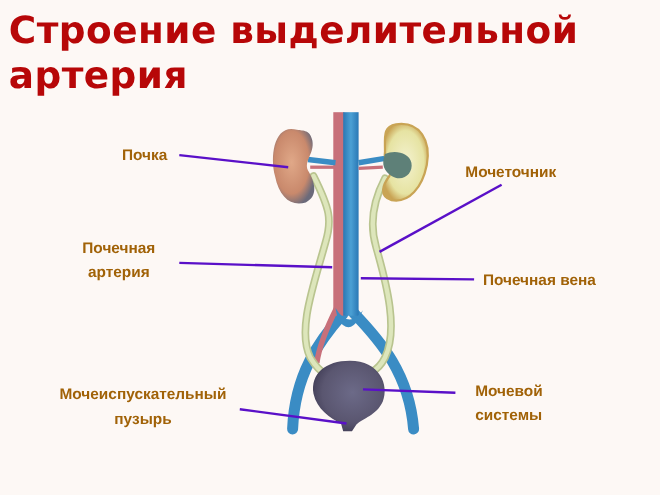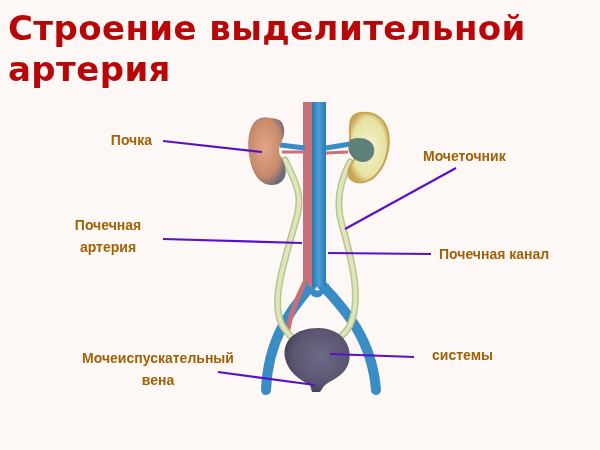--- a/index.html
+++ b/index.html
@@ -100,22 +100,23 @@
 
 <div class="label right" style="left:60px; top:129px; width:92px;">Почка</div>
 
 <div class="label center" style="left:48px; top:214px; width:120px;">
   <div>Почечная</div>
   <div>артерия</div>
 </div>
 
 <div class="label" style="left:423px; top:145px;">Мочеточник</div>
 
-<div class="label" style="left:439px; top:243px;">Почечная канал</div>
+<div class="label" style="left:439px; top:243px;">Почечная вена</div>
 
-<div class="label center" style="left:58px; top:347px; width:200px;">
+<div class="label center" style="left:30px; top:347px; width:200px;">
   <div>Мочеиспускательный</div>
-  <div>вена</div>
+  <div>пузырь</div>
 </div>
 
 <div class="label" style="left:432px; top:344px;">
+  <div>Мочевой</div>
   <div>системы</div>
 </div>
 
 </body></html>

